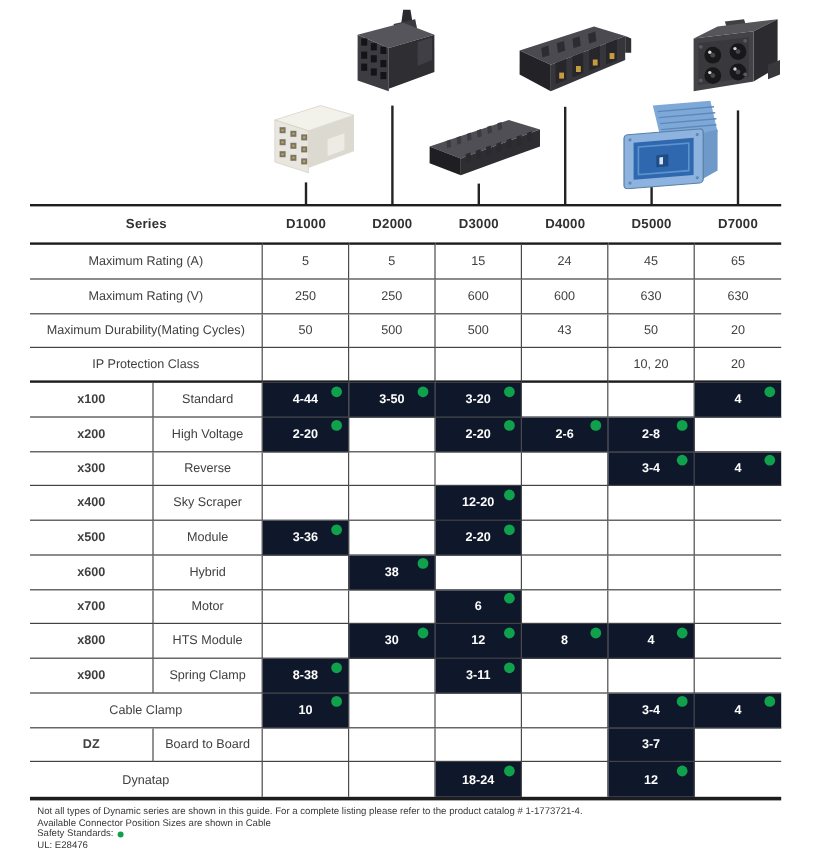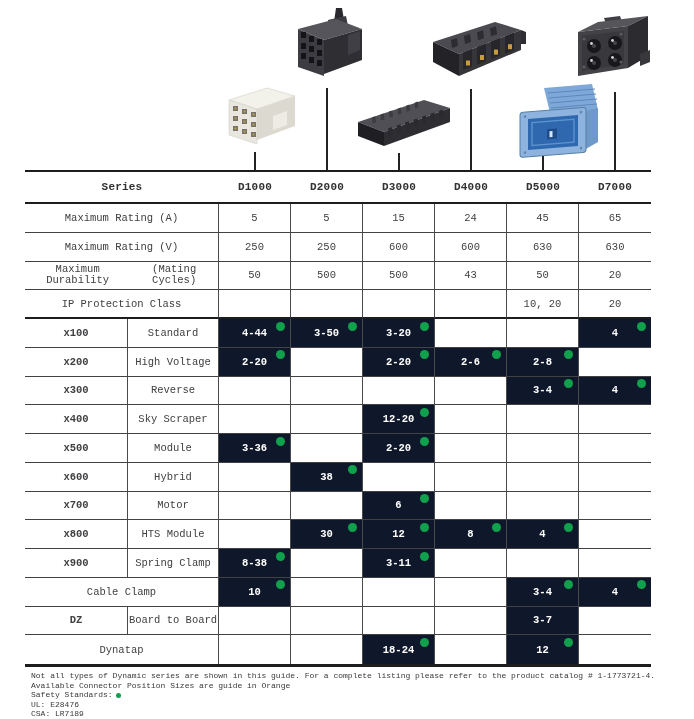--- a/index.html
+++ b/index.html
@@ -1,17 +1,17 @@
 <!DOCTYPE html>
 <html><head>
 <meta charset="utf-8">
 <style>
   html,body{margin:0;padding:0;background:#fff}
   .stage{position:relative;width:694px;height:719px;background:#fff;overflow:hidden;
-         font-family:Liberation Mono, monospace;color:#404043}
+         font-family:Liberation Sans, sans-serif;color:#404043}
   .ph{position:absolute}
   .lead{position:absolute;width:2px;background:#232325}
   
   .tbl{position:absolute;left:25px;top:170px;width:626px;display:grid;
        grid-template-columns:103px 91px repeat(6,72px);
        grid-template-rows:32px repeat(16,28.75px);
        border-top:2.5px solid #1d1d1f;border-bottom:3px solid #1d1d1f}
   .row{display:contents}
   .c{position:relative;display:flex;align-items:center;justify-content:center;
      font-size:10.5px;color:#404043;text-align:center}
@@ -605,19 +605,18 @@
         </div>
       <div class="c">
           <span class="num"></span>
         </div>
     </div>
 
   </div>
 
   <div class="foot">
     <div>Not all types of Dynamic series are shown in this guide. For a complete listing please refer to the product catalog # 1-1773721-4.</div>
-    <div>Available Connector Position Sizes are guide in Orange</div>
+    <div>Available Connector Position Sizes are shown in Cable</div>
     <div><span>Safety Standards:</span><span class="fdot"></span></div>
     <div>UL: E28476</div>
-    <div>CSA: LR7189</div>
   </div>
 
 </div>
 
 </body></html>

